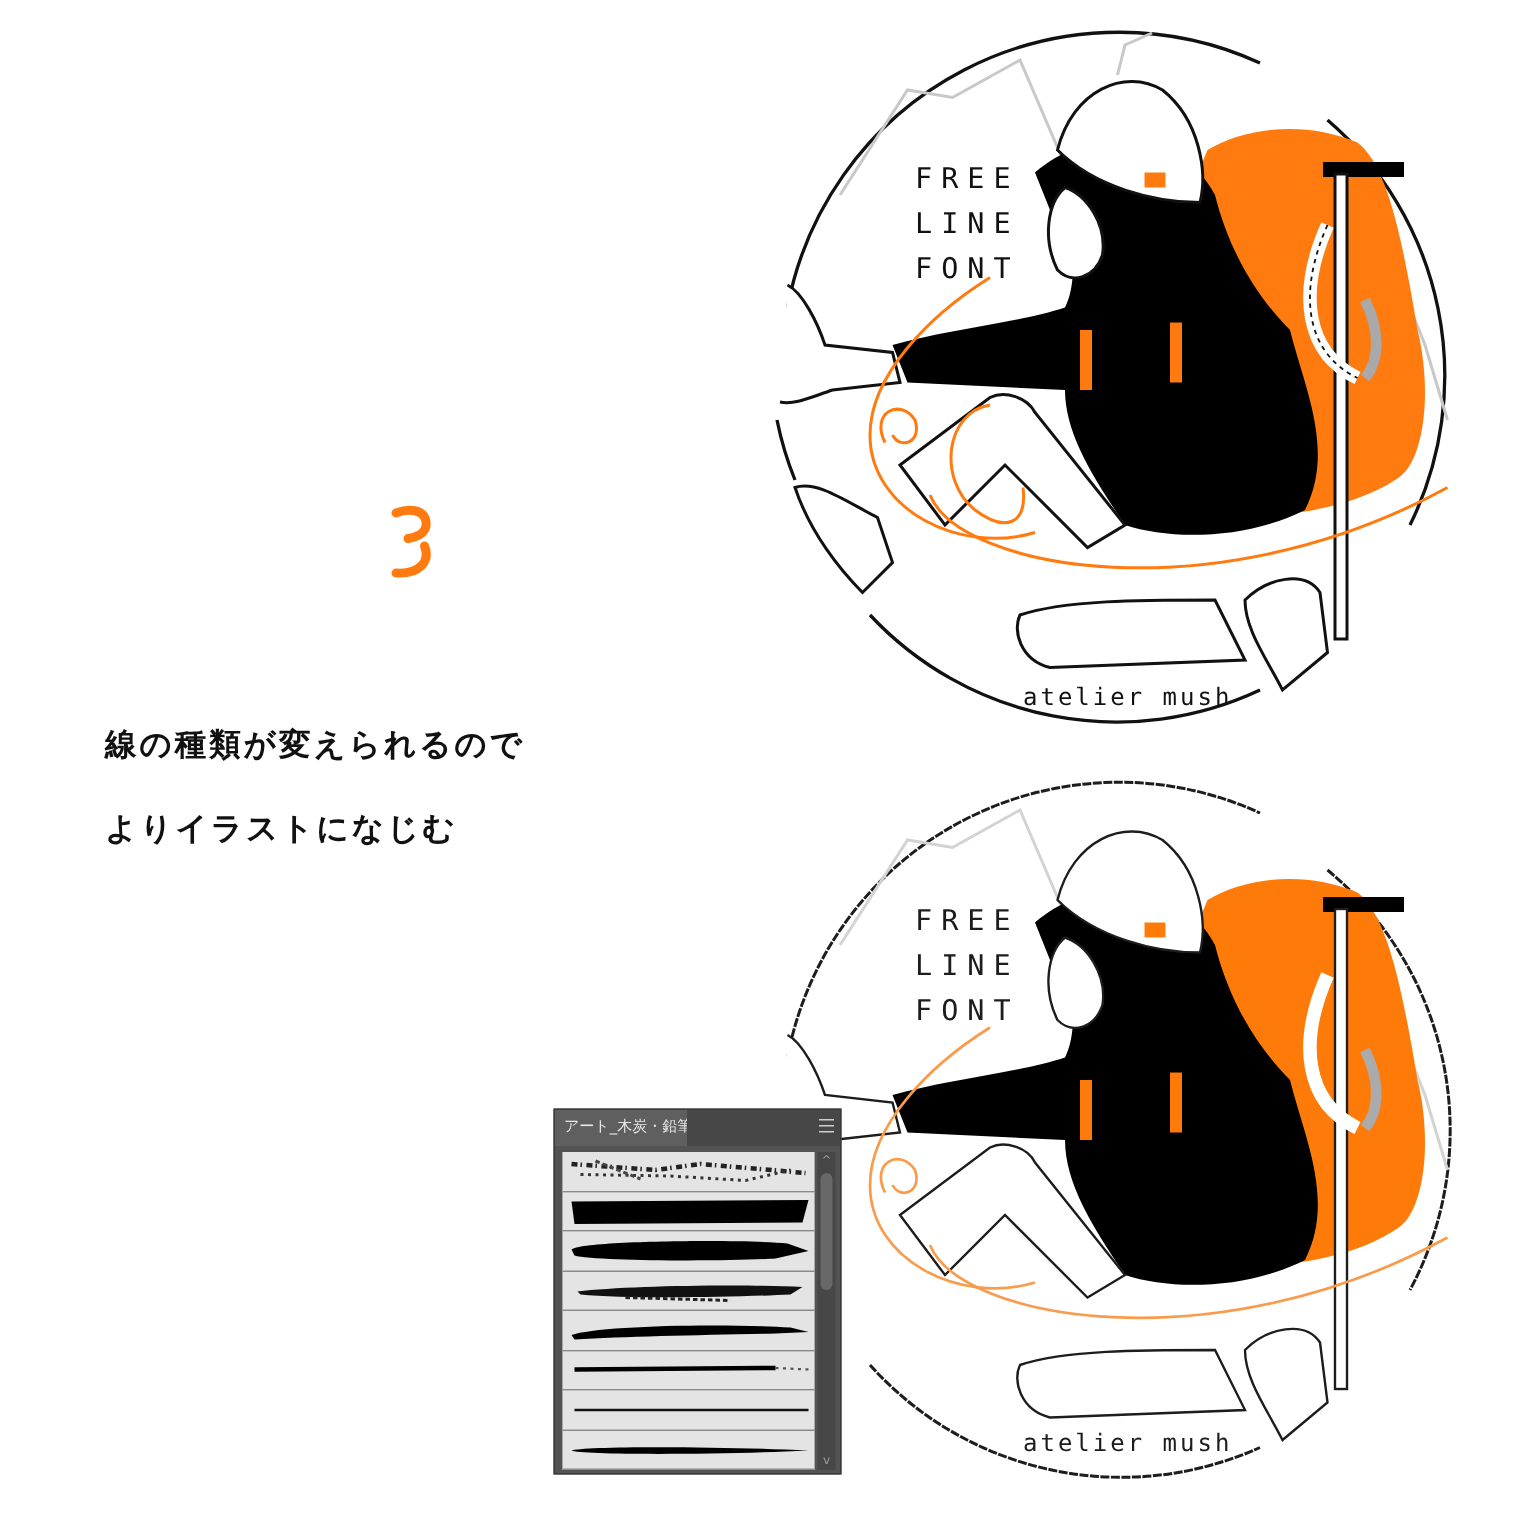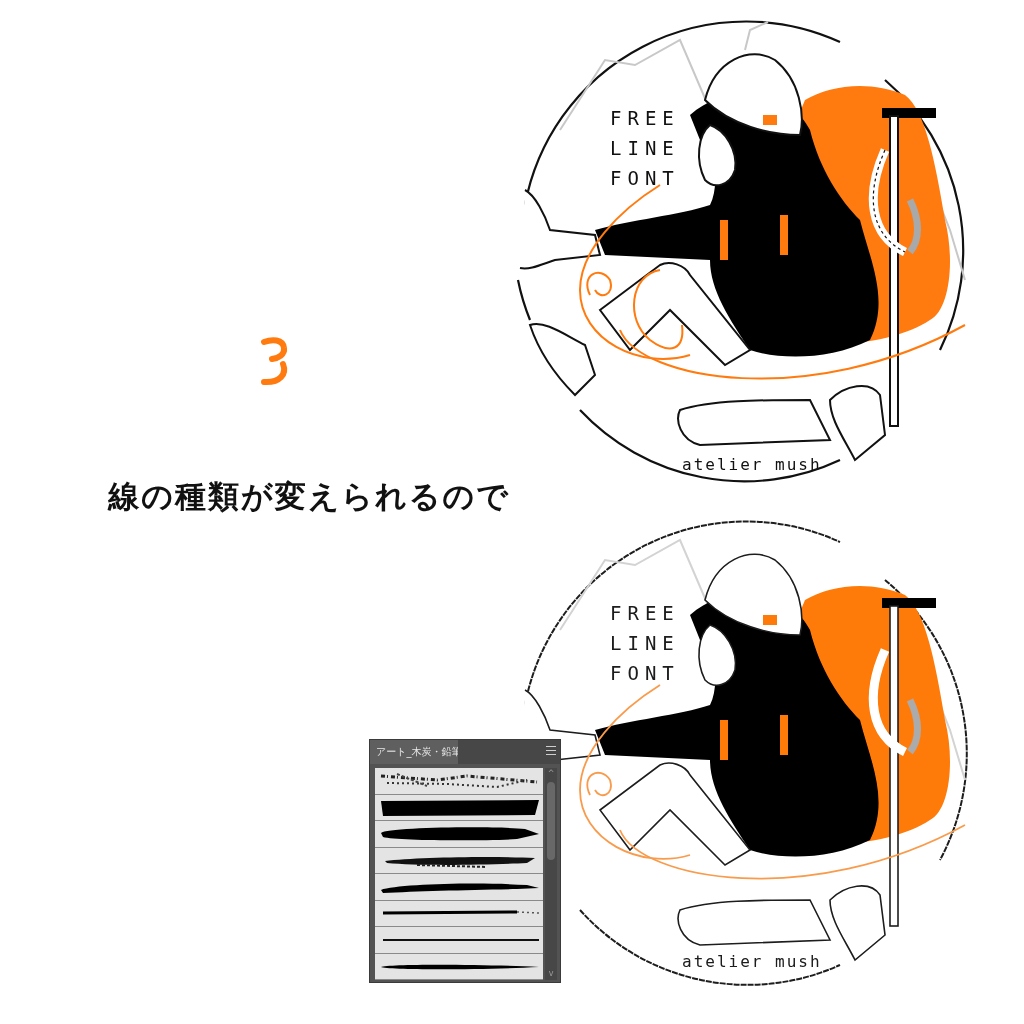--- a/index.html
+++ b/index.html
@@ -1,20 +1,20 @@
 <!DOCTYPE html>
 <html><head>
 <meta charset="utf-8">
 <style>
   html, body { margin:0; padding:0; background:#ffffff; }
   body { width:1024px; height:1024px; position:relative; overflow:hidden;
          font-family:"DejaVu Sans", sans-serif; }
   .step-number { position:absolute; left:250px; top:330px; width:50px; height:60px; }
-  .caption { position:absolute; left:70px; top:468px; width:440px; text-align:right;
-             font-family:"DejaVu Sans", sans-serif; font-weight:bold; font-size:31px;
+  .caption { position:absolute; left:70px; top:468px; width:440px; text-align:left;
+             font-family:"DejaVu Sans", sans-serif; font-weight:bold; font-size:21px;
              line-height:56px; color:#111; letter-spacing:2px; }
   .caption div { white-space:nowrap; }
   .illus { position:absolute; }
   .illus-top { left:510px; top:20px; width:480px; height:470px; }
   .illus-bottom { left:510px; top:520px; width:480px; height:480px; }
   .brush-panel { position:absolute; left:369px; top:739px; width:192px; height:244px;
                  background:#535353; border:1px solid #3a3a3a; box-sizing:border-box; }
   .panel-tab { position:absolute; left:0; top:0; width:88px; height:24px; background:#5f5f5f;
                color:#e6e6e6; font-size:10px; line-height:24px; padding-left:6px; box-sizing:border-box;
                font-family:"DejaVu Sans", sans-serif; white-space:nowrap; }
@@ -33,20 +33,21 @@
 <body>
 
 <svg class="step-number" viewBox="0 0 50 60">
   <path d="M14 12 C22 9, 33 9, 34 18 C35 25, 28 28, 22 29" fill="none" stroke="#ff7b0f" stroke-width="6" stroke-linecap="round"></path>
   <path d="M33 34 C37 44, 30 53, 14 52" fill="none" stroke="#ff7b0f" stroke-width="6" stroke-linecap="round"></path>
   <text x="-100" y="-100">3</text>
 </svg>
 
 <div class="caption">
   <div>線の種類が変えられるので</div>
+  <div>よりイラストになじむ</div>
 </div>
 
 <svg class="illus illus-top" viewBox="0 0 480 470">
 
   <path d="M15 185 A225 225 0 0 1 330 22" fill="none" stroke="#111" stroke-width="2.2"></path>
   <path d="M375 60 A225 225 0 0 1 430 330" fill="none" stroke="#111" stroke-width="2.2"></path>
   <path d="M8 260 A225 225 0 0 0 20 300" fill="none" stroke="#111" stroke-width="2.2"></path>
   <path d="M70 390 A225 225 0 0 0 330 440" fill="none" stroke="#111" stroke-width="2.2"></path>
 
   <polyline points="50,110 95,40 125,45 170,20 185,55 200,90" fill="none" stroke="#c8c8c8" stroke-width="2"></polyline>

